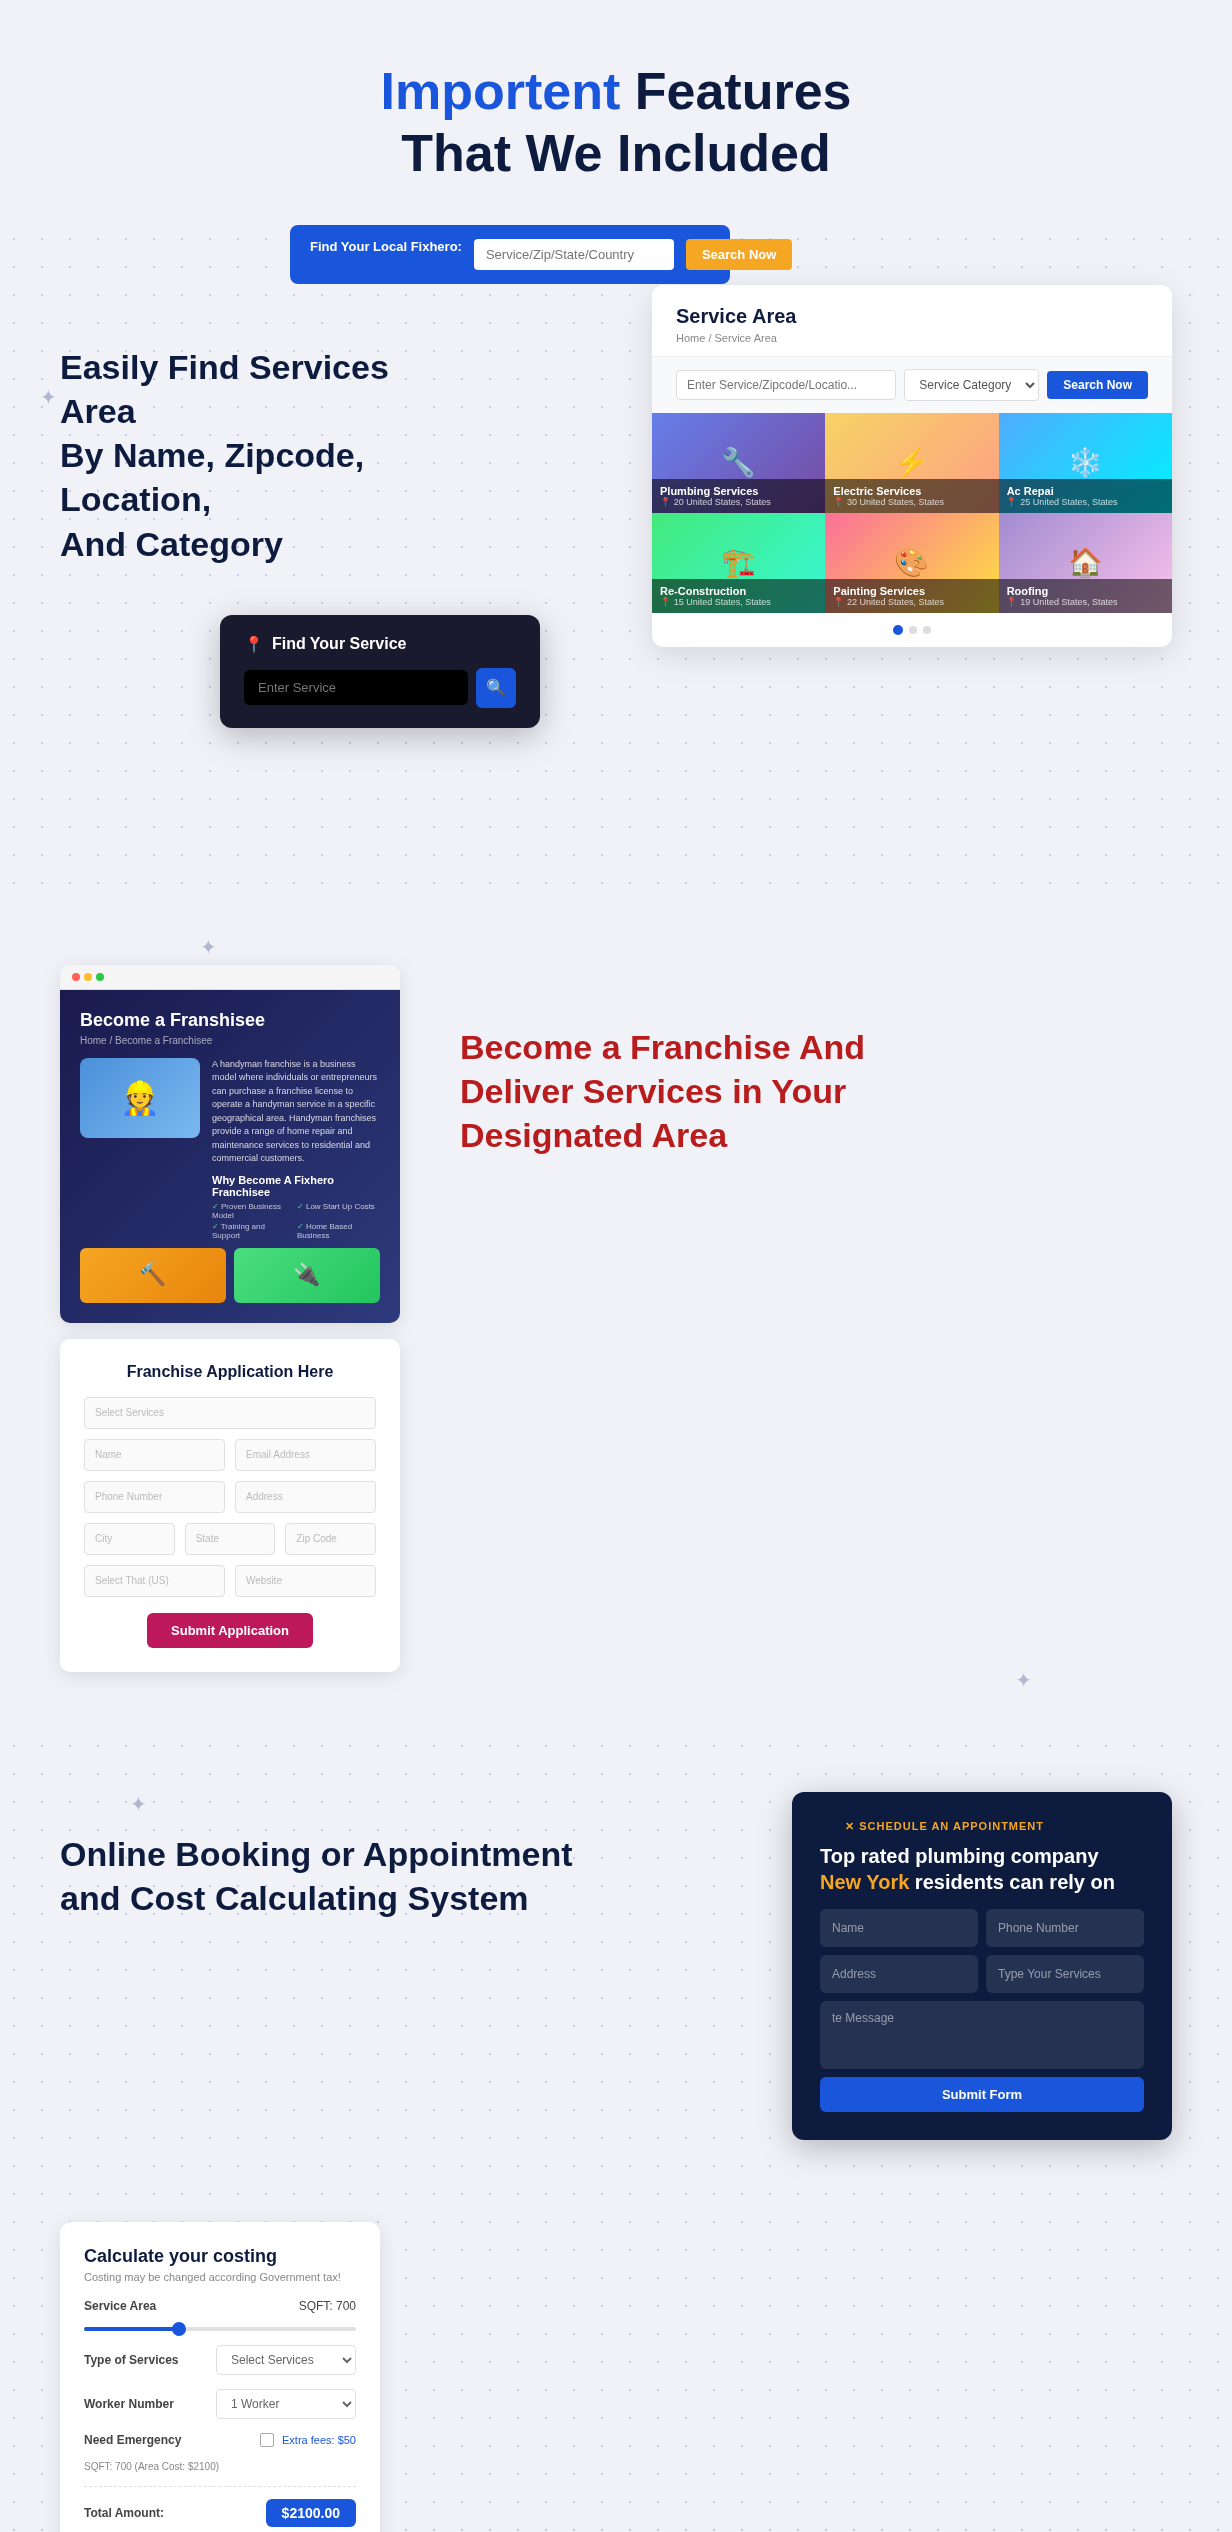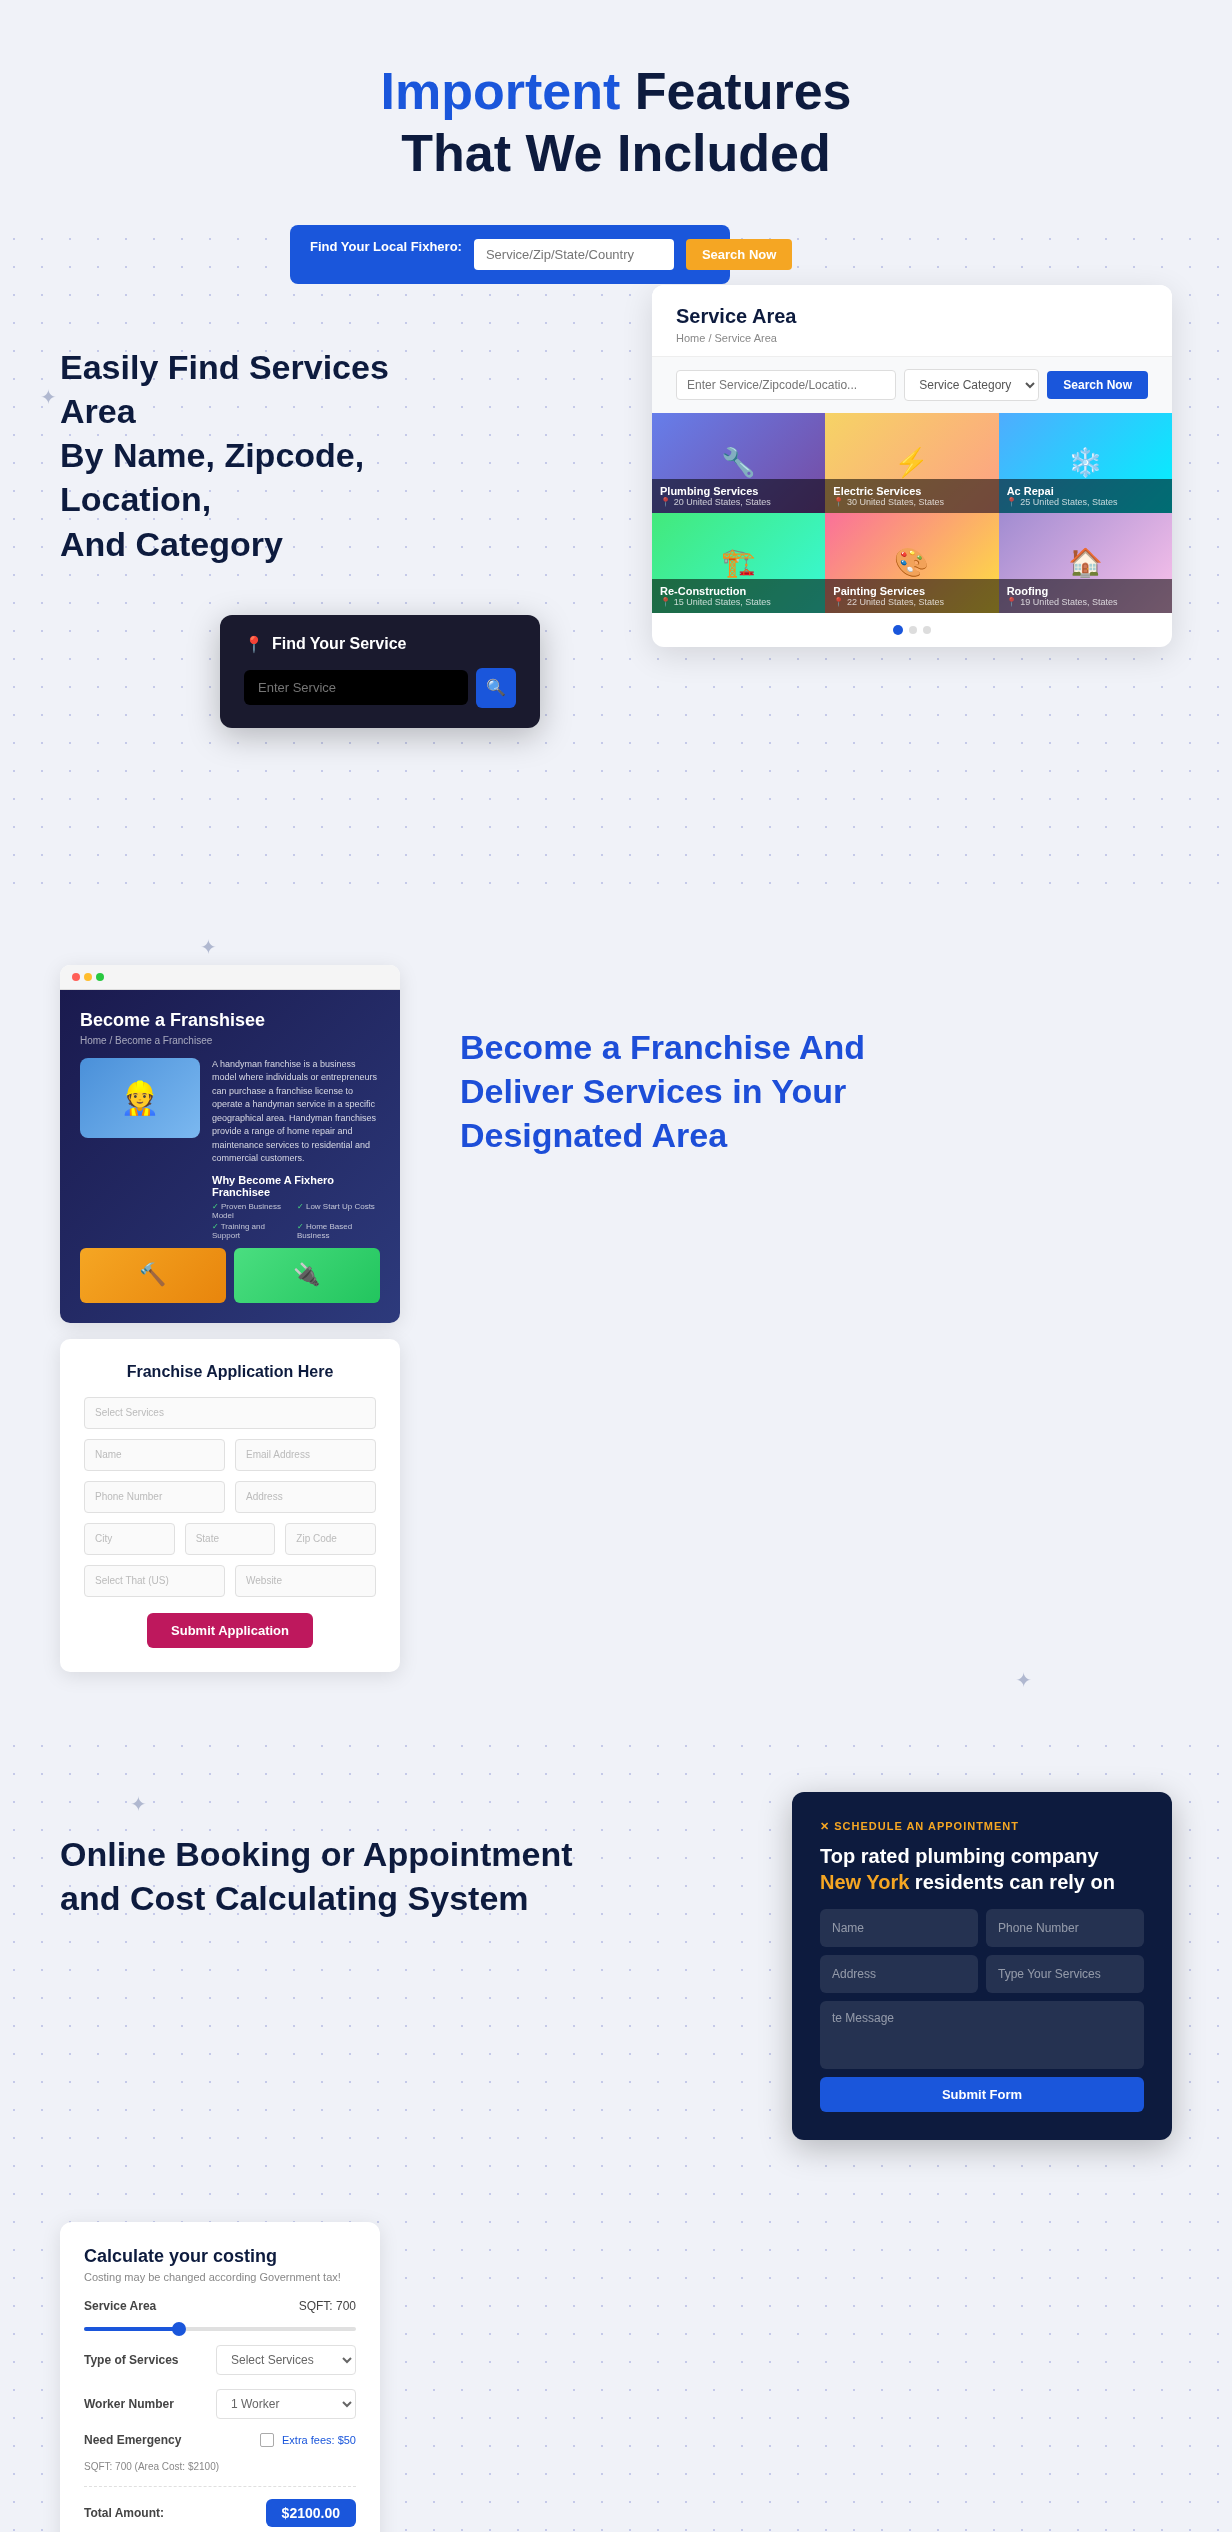--- a/index.html
+++ b/index.html
@@ -357,21 +357,21 @@
       display: block;
       margin: 16px auto 0;
     }
     .feature-section-2 .right-text {
       flex: 1;
       padding-top: 60px;
     }
     .feature-section-2 .right-text h2 {
       font-size: 34px;
       font-weight: 800;
-      color: #1d4ed8;
+      color: #b91c1c;
       line-height: 1.3;
     }
 
     
     .feature-section-3 {
       background: #f0f2f8;
       padding: 60px 60px 80px;
       display: flex;
       align-items: flex-start;
       gap: 40px;
@@ -482,20 +482,21 @@
     }
     .appt-card .appt-tag {
       color: #f5a623;
       font-size: 11px;
       font-weight: 700;
       letter-spacing: 1px;
       margin-bottom: 10px;
       display: flex;
       align-items: center;
       gap: 6px;
+      margin-left: 25px;
     }
     .appt-card h3 {
       color: white;
       font-size: 20px;
       font-weight: 800;
       line-height: 1.3;
       margin-bottom: 8px;
     }
     .appt-card h3 .accent { color: #f5a623; }
     .appt-form {

